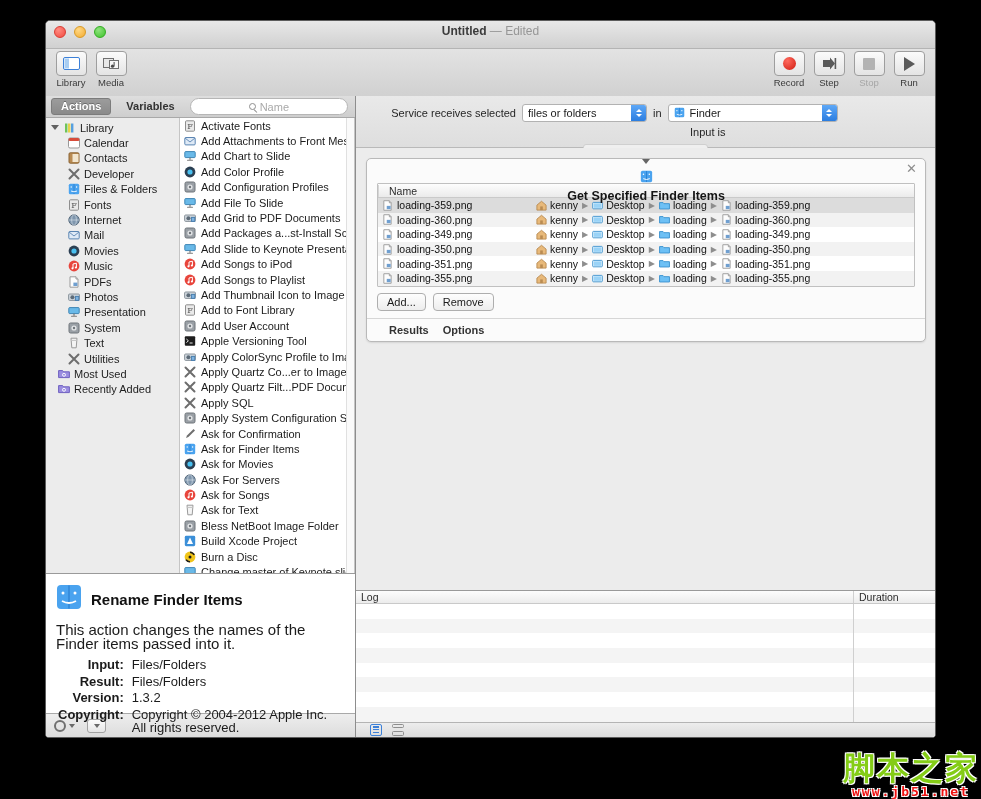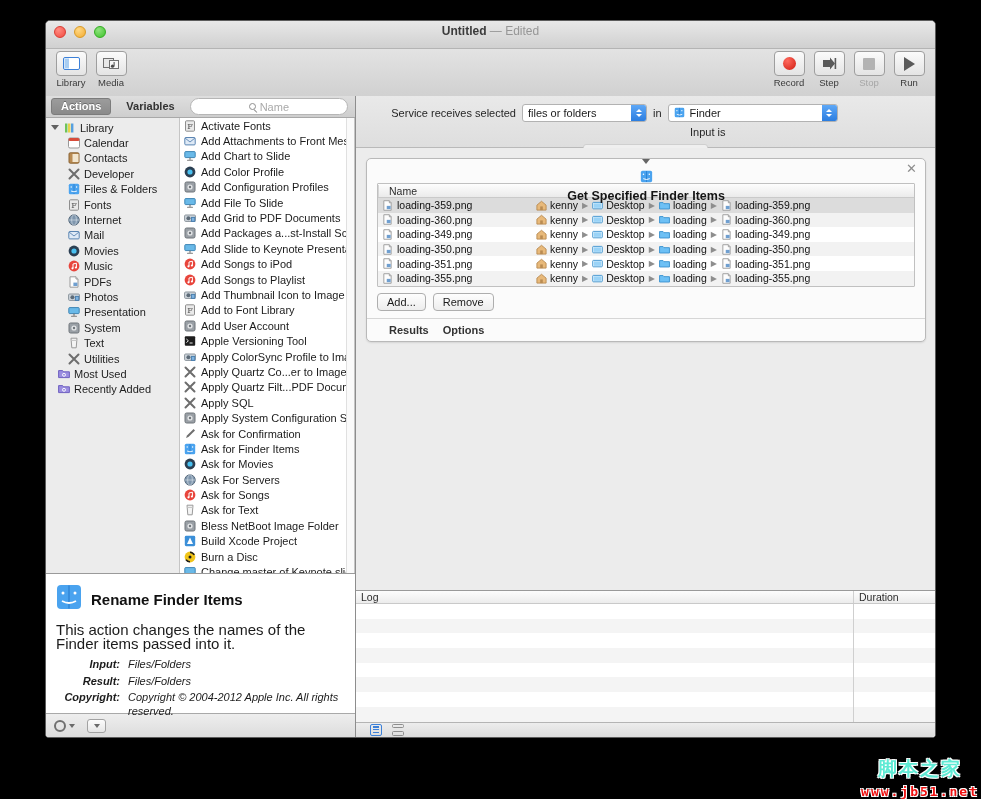--- a/index.html
+++ b/index.html
@@ -143,21 +143,21 @@
   }
 
   
   .info-pane {
     height: 140px; background: #fff; border-top: 1px solid #9a9a9a;
     padding: 10px 10px 0 10px; position: relative;
   }
   .info-head { display: flex; align-items: center; gap: 9px; }
   .info-title { font-size: 15px; font-weight: bold; color: #111; }
   .info-desc { font-size: 15px; color: #1b1b1b; margin-top: 9px; line-height: 14px; }
-  .info-table { margin-top: 5px; font-size: 11px; color: #1b1b1b; font-style: italic; }
+  .info-table { margin-top: 5px; font-size: 13px; color: #1b1b1b; }
   .info-table td { padding: 0 0 1px 0; vertical-align: top; line-height: 13.5px; }
   .info-key { text-align: right; font-weight: bold; width: 68px; padding-right: 6px !important; }
 
   .left-status {
     height: 24px; background: linear-gradient(to bottom, #eeeeee, #dcdcdc);
     border-top: 1px solid #a9a9a9; display: flex; align-items: center;
     padding-left: 8px; gap: 12px;
   }
   .gear {
     width: 12px; height: 12px; border-radius: 50%;
@@ -279,22 +279,22 @@
   }
   .vmode i { display: block; height: 1.3px; background: #3c80d8; }
   .vmode2 {
     width: 12px; height: 12px; display: flex; flex-direction: column; justify-content: space-between;
   }
   .vmode2 i { display: block; height: 4.6px; border: 1.2px solid #8d8d8d; border-radius: 1.5px; }
 
   
   .wm { position: absolute; right: 2px; bottom: 0px; text-align: center; }
   .wm-cn {
-    font-family: "DejaVu Sans", sans-serif; font-size: 19px; font-weight: bold;
-    color: #5eead4; letter-spacing: 2px; line-height: 32px;
+    font-family: "DejaVu Sans", sans-serif; font-size: 32px; font-weight: bold;
+    color: #84cc16; letter-spacing: 2px; line-height: 32px;
     text-shadow: 1px 1px 0 #fff, -1px -1px 0 #fff, 1px -1px 0 #fff, -1px 1px 0 #fff;
   }
   .wm-url {
     font-family: "DejaVu Sans Mono", monospace; font-size: 13px; font-weight: bold;
     color: #ee1111; letter-spacing: 2px; line-height: 15px;
     text-shadow: 1px 1px 0 #fff, -1px -1px 0 #fff, 1px -1px 0 #fff, -1px 1px 0 #fff;
   }
 </style>
 </head>
 <body>
@@ -814,20 +814,24 @@
         <div class="info-desc">This action changes the names of the Finder items passed into it.</div>
         <table class="info-table">
           <tbody>
               <tr>
             <td class="info-key">Input:</td>
             <td>Files/Folders</td>
           </tr>
           <tr>
             <td class="info-key">Result:</td>
             <td>Files/Folders</td>
+          </tr>
+          <tr>
+            <td class="info-key">Version:</td>
+            <td>1.3.2</td>
           </tr>
           <tr>
             <td class="info-key">Copyright:</td>
             <td>Copyright © 2004-2012 Apple Inc.  All rights reserved.</td>
           </tr>
         </tbody>
           </table>
       </div>
 
       <div class="left-status">

